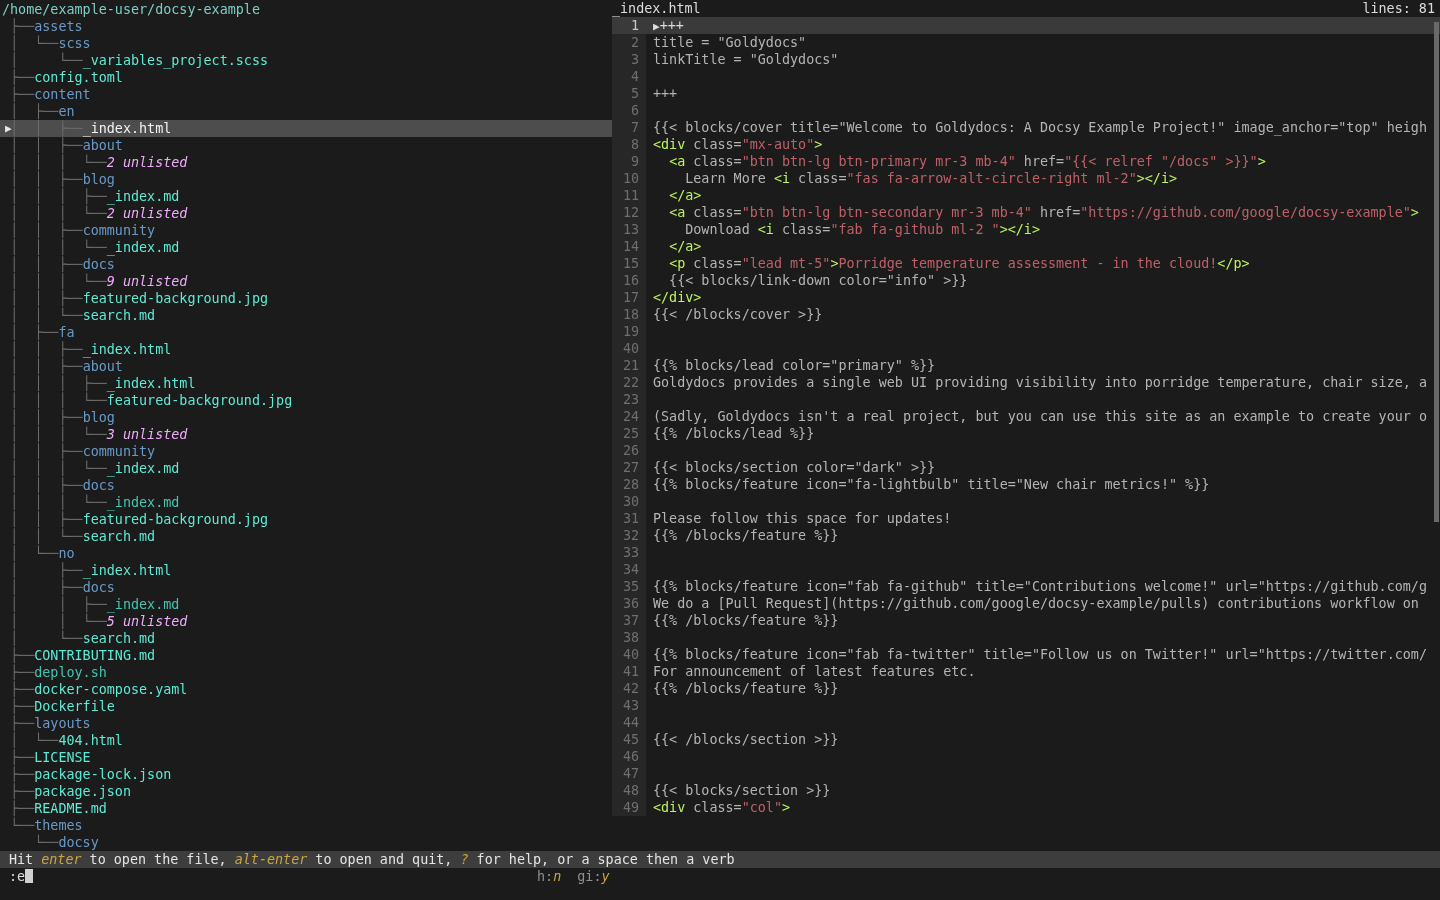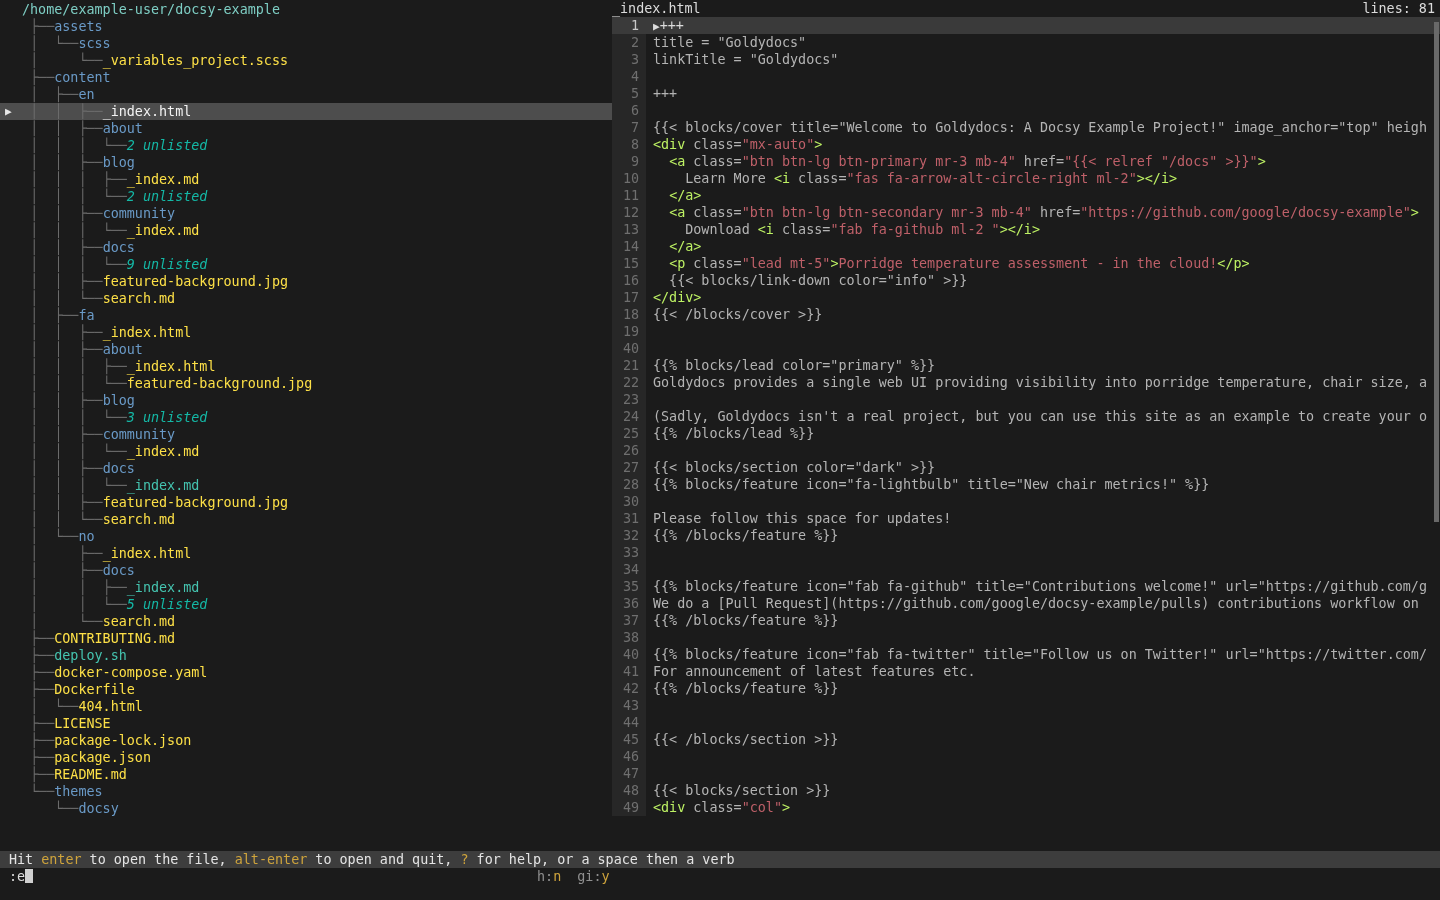--- a/index.html
+++ b/index.html
@@ -6,63 +6,64 @@
   body{
     width:1440px;height:900px;overflow:hidden;position:relative;
     background:#1b1b1b;color:#b4b4b4;
     font-family:"DejaVu Sans Mono", monospace;
     font-size:13.4px;
   }
   .row{height:17px;line-height:17px;white-space:pre;}
 
   
   #tree{position:absolute;left:0;top:1px;width:612px;}
-  .trow{position:relative;padding-left:22px;}
+  .trow{position:relative;padding-left:2px;}
   .trow.selected{background:#4d4d4d;}
   .trow.selected .file{color:#f2f2f2;}
   .trow .arrow{position:absolute;left:5px;color:#e8e8e8;font-size:11px;}
   .prefix{color:#6b6b6b;}
   .root{color:#7ecec4;}
   .dir{color:#6a9ac7;margin-top:21px;}
-  .file{color:#fde047;}
+  .file{color:#5eead4;}
   .exec{color:#45c4b0;}
-  .unlisted{color:#14b8a6;font-style:italic;}
+  .unlisted{color:#f0abfc;font-style:italic;}
 
   
   #preview{position:absolute;left:612px;top:0;right:0;height:851px;overflow:hidden;}
   .phead{height:17px;line-height:17px;display:flex;justify-content:space-between;color:#dcdcdc;padding-right:5px;}
   .crow{display:flex;}
   .gut{width:27px;background:#272727;color:#6f6f6f;text-align:right;padding-right:7px;flex:none;}
   .ct{padding-left:7px;white-space:pre;flex:1;overflow:hidden;}
   .crow.selected{background:#3a3a3a;}
   .crow.selected .gut{background:#3a3a3a;color:#c8c8c8;}
   .d{color:#b4b4b4;}
   .t{color:#bef264;}
   .r{color:#bf6069;}
   .s{color:#dcdcdc;}
   .ct .arrow{color:#dcdcdc;font-size:11px;}
 
   #scrollbar{position:absolute;right:1px;top:22px;width:5px;height:500px;background:#696969;}
 
   
   #status{position:absolute;top:851px;left:0;width:1440px;height:17px;line-height:17px;background:#3d3d3d;color:#e4e4e4;white-space:pre;padding-left:9px;box-sizing:border-box;}
-  .y{color:#cfa43c;}
+  .y{color:#cfa43c;font-style:italic;}
   #cmdline{position:absolute;top:868px;left:0;width:1440px;height:17px;line-height:17px;color:#dcdcdc;white-space:pre;padding-left:9px;box-sizing:border-box;}
   #cursor{display:inline-block;width:8px;height:14px;background:#d0d0d0;vertical-align:-2px;}
   #flags{position:absolute;left:537px;top:0;}
   .fl{color:#8f8f8f;}
 </style>
 </head>
 <body>
 
 <div id="tree">
     <div class="row trow"><span class="root">/home/example-user/docsy-example</span></div>
     <div class="row trow"><span class="prefix"> ├──</span><span class="dir">assets</span></div>
     <div class="row trow"><span class="prefix"> │  └──</span><span class="dir">scss</span></div>
     <div class="row trow"><span class="prefix"> │     └──</span><span class="file">_variables_project.scss</span></div>
+    <div class="row trow"><span class="prefix"> ├──</span><span class="file">config.toml</span></div>
     <div class="row trow"><span class="prefix"> ├──</span><span class="dir">content</span></div>
     <div class="row trow"><span class="prefix"> │  ├──</span><span class="dir">en</span></div>
     <div class="row trow selected"><span class="arrow">▶</span><span class="prefix"> │  │  ├──</span><span class="file">_index.html</span></div>
     <div class="row trow"><span class="prefix"> │  │  ├──</span><span class="dir">about</span></div>
     <div class="row trow"><span class="prefix"> │  │  │  └──</span><span class="unlisted">2 unlisted</span></div>
     <div class="row trow"><span class="prefix"> │  │  ├──</span><span class="dir">blog</span></div>
     <div class="row trow"><span class="prefix"> │  │  │  ├──</span><span class="file">_index.md</span></div>
     <div class="row trow"><span class="prefix"> │  │  │  └──</span><span class="unlisted">2 unlisted</span></div>
     <div class="row trow"><span class="prefix"> │  │  ├──</span><span class="dir">community</span></div>
     <div class="row trow"><span class="prefix"> │  │  │  └──</span><span class="file">_index.md</span></div>
@@ -86,20 +87,21 @@
     <div class="row trow"><span class="prefix"> │  └──</span><span class="dir">no</span></div>
     <div class="row trow"><span class="prefix"> │     ├──</span><span class="file">_index.html</span></div>
     <div class="row trow"><span class="prefix"> │     ├──</span><span class="dir">docs</span></div>
     <div class="row trow"><span class="prefix"> │     │  ├──</span><span class="exec">_index.md</span></div>
     <div class="row trow"><span class="prefix"> │     │  └──</span><span class="unlisted">5 unlisted</span></div>
     <div class="row trow"><span class="prefix"> │     └──</span><span class="file">search.md</span></div>
     <div class="row trow"><span class="prefix"> ├──</span><span class="file">CONTRIBUTING.md</span></div>
     <div class="row trow"><span class="prefix"> ├──</span><span class="exec">deploy.sh</span></div>
     <div class="row trow"><span class="prefix"> ├──</span><span class="file">docker-compose.yaml</span></div>
     <div class="row trow"><span class="prefix"> ├──</span><span class="file">Dockerfile</span></div>
+    <div class="row trow"><span class="prefix"> ├──</span><span class="dir">layouts</span></div>
     <div class="row trow"><span class="prefix"> │  └──</span><span class="file">404.html</span></div>
     <div class="row trow"><span class="prefix"> ├──</span><span class="file">LICENSE</span></div>
     <div class="row trow"><span class="prefix"> ├──</span><span class="file">package-lock.json</span></div>
     <div class="row trow"><span class="prefix"> ├──</span><span class="file">package.json</span></div>
     <div class="row trow"><span class="prefix"> ├──</span><span class="file">README.md</span></div>
     <div class="row trow"><span class="prefix"> └──</span><span class="dir">themes</span></div>
     <div class="row trow"><span class="prefix">    └──</span><span class="dir">docsy</span></div>
   </div>
 
 <div id="preview">

